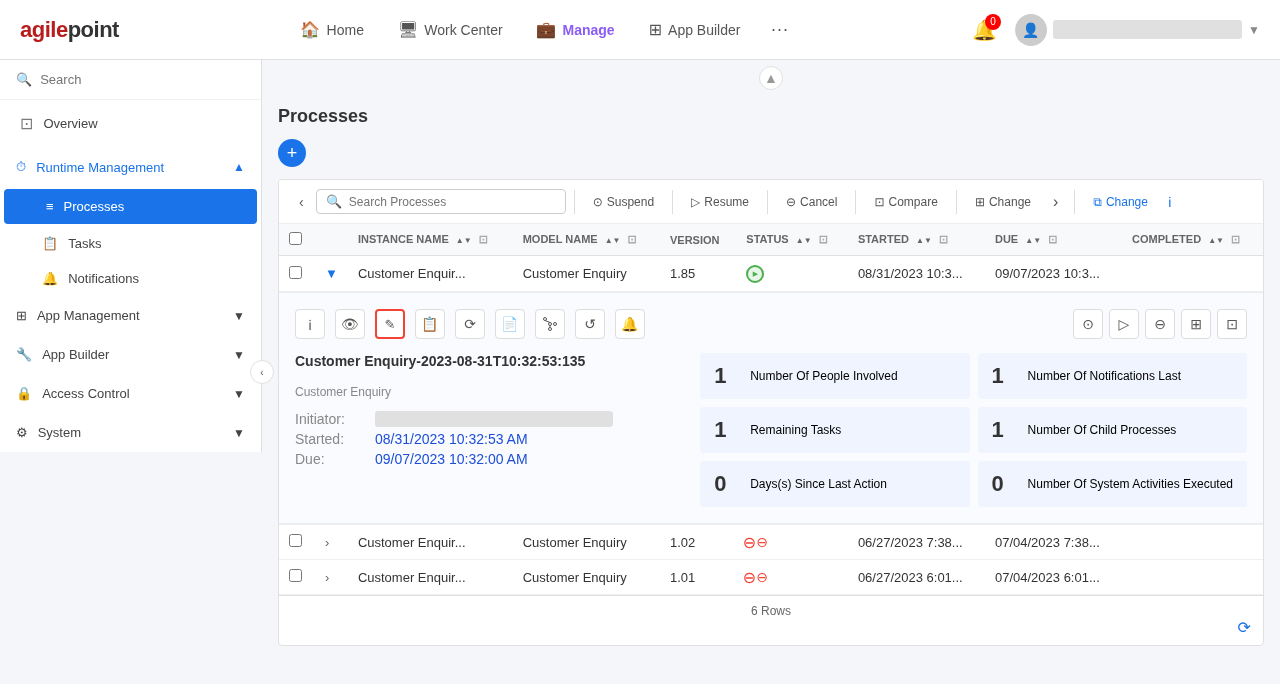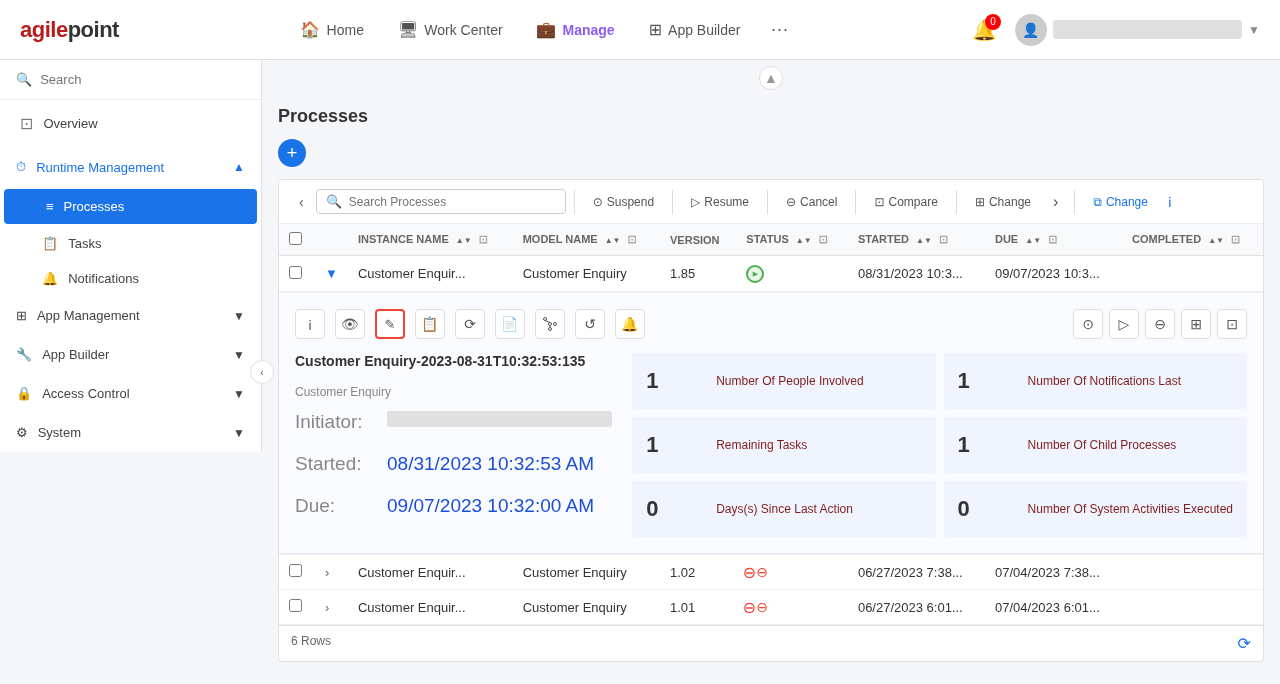--- a/index.html
+++ b/index.html
@@ -163,35 +163,35 @@
       display: flex; align-items: center; justify-content: center;
       cursor: pointer; font-size: 14px; color: #555; background: #fff;
     }
     .exp-tool-icon.highlighted { border: 2px solid #f44336; }
     .exp-right-tools { margin-left: auto; display: flex; align-items: center; gap: 6px; }
 
     .exp-details { display: flex; gap: 20px; }
     .exp-info { flex: 1; min-width: 280px; }
     .exp-title { font-size: 14px; font-weight: 600; color: #333; margin-bottom: 16px; }
     .exp-subtitle { font-size: 12px; color: #888; margin-bottom: 12px; }
-    .exp-field { display: flex; gap: 20px; margin-bottom: 20px; font-size: 19px; }
+    .exp-field { display: flex; gap: 8px; margin-bottom: 4px; font-size: 14px; }
     .exp-field-label { color: #888; min-width: 72px; }
     .exp-field-value { color: #1d4ed8; }
     .exp-field-value.blurred { background: #e0e0e0; border-radius: 3px; color: transparent; user-select: none; min-width: 160px; height: 16px; display: inline-block; }
 
     .exp-stats { display: grid; grid-template-columns: 1fr 1fr; gap: 8px; min-width: 500px; }
     .stat-card {
       background: #f0f4ff; border-radius: 4px; padding: 10px 14px;
       display: flex; align-items: center; gap: 12px;
     }
     .stat-num { font-size: 22px; font-weight: 700; color: #333; min-width: 24px; }
-    .stat-label { font-size: 12px; color: #7f1d1d; margin-left: 34px; }
-
-    
-    .table-footer { display: flex; align-items: flex-start; padding: 8px 12px; border-top: 1px solid #e0e0e0; font-size: 12px; color: #666; }
+    .stat-label { font-size: 12px; color: #000000; }
+
+    
+    .table-footer { display: flex; align-items: center; padding: 8px 12px; border-top: 1px solid #e0e0e0; font-size: 12px; color: #666; flex-direction: column; }
     .footer-right { margin-left: auto; }
     .refresh-btn { cursor: pointer; font-size: 16px; color: #1a73e8; }
   </style>
 </head>
 <body>
 
 <nav class="top-nav">
   <div class="logo">
     <span class="logo-text"><span style="color:#b91c1c">agile</span><span>point</span></span>
   </div>

